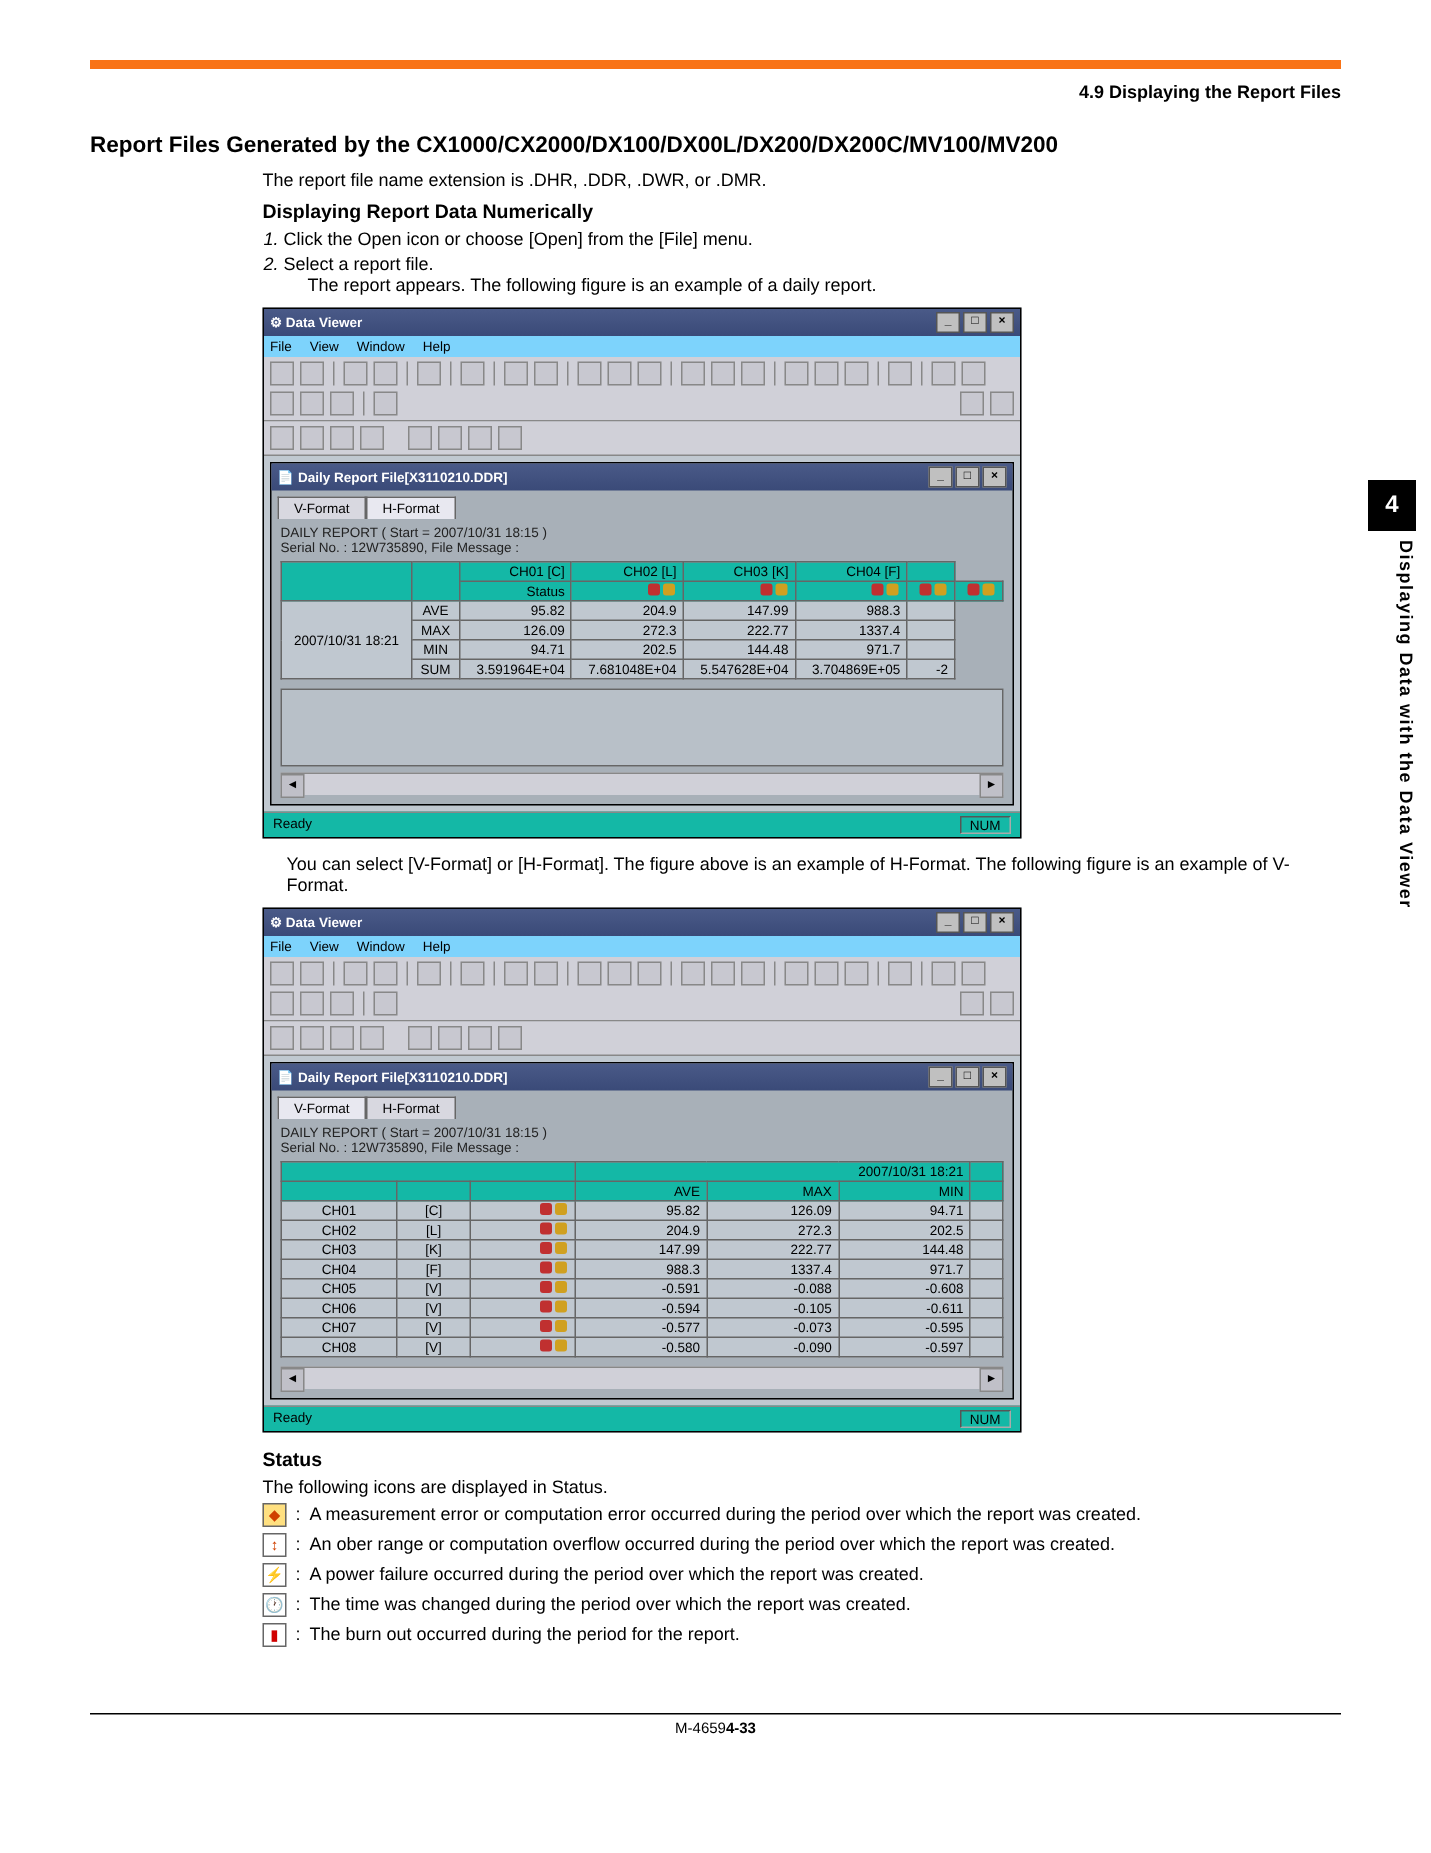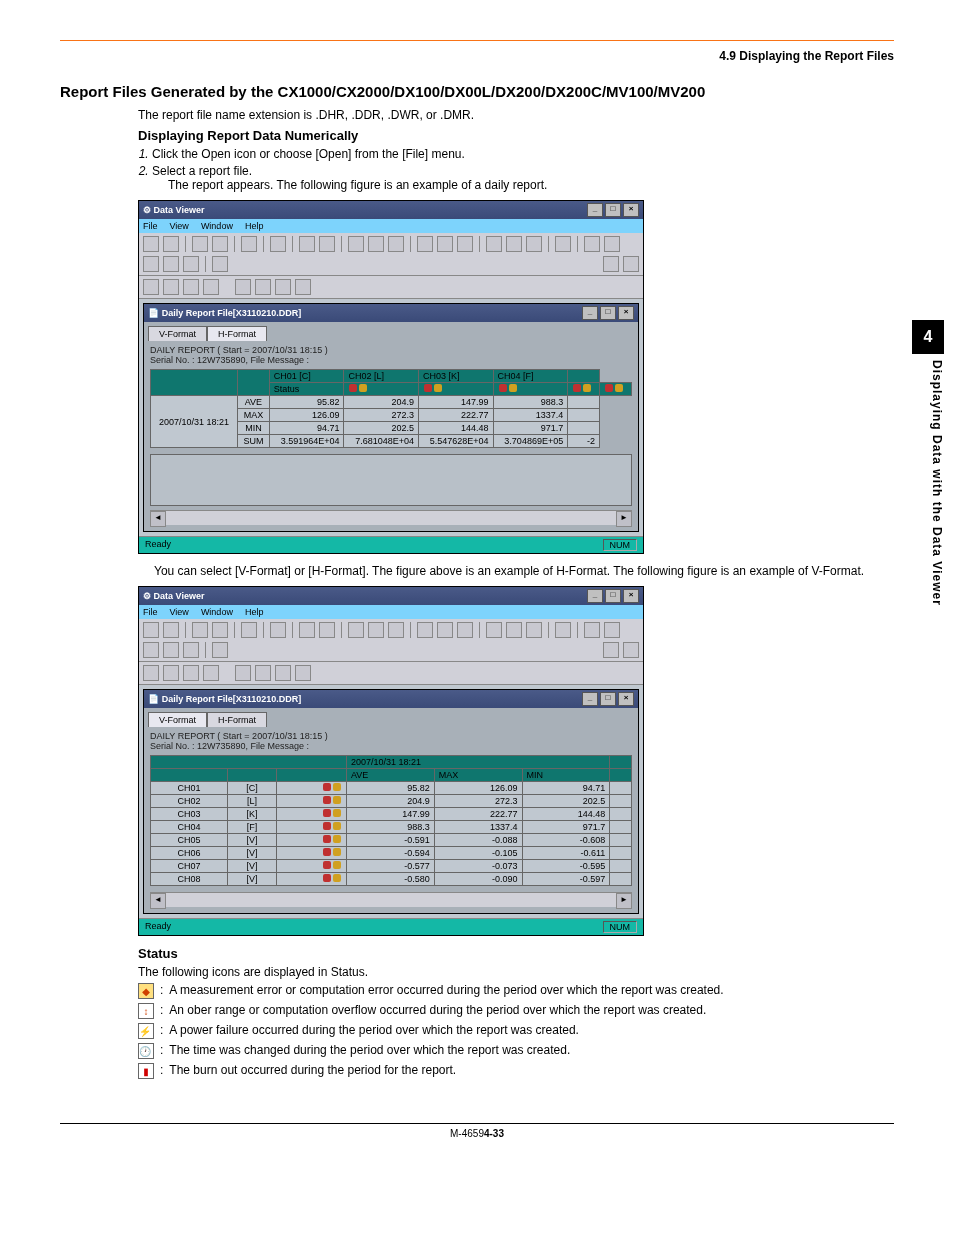--- a/index.html
+++ b/index.html
@@ -5,37 +5,37 @@
   body {
     font-family: Arial, sans-serif;
     font-size: 12px;
     background: #fff;
     margin: 0;
     padding: 40px 60px;
     color: #000;
     width: 834px;
   }
   .page {
-    border-top: 1px solid #f97316;
+    border-top: 6px solid #f97316;
     padding-top: 8px;
   }
   .header-right {
     text-align: right;
     font-weight: bold;
     font-size: 12px;
     margin-bottom: 20px;
   }
   .section-title {
     font-weight: bold;
     font-size: 15px;
     margin-top: 4px;
     margin-bottom: 8px;
   }
   .indent {
-    margin-left: 78px;
+    margin-left: 115px;
   }
   .para {
     margin: 4px 0;
   }
   .subhead {
     font-weight: bold;
     font-size: 13px;
     margin: 6px 0 4px 0;
   }
   ol {
@@ -155,23 +155,23 @@
     width: calc(100% - 12px);
     font-size: 9px;
   }
   .report-table th, .report-table td {
     border: 1px solid #666;
     padding: 1px 4px;
     text-align: right;
     background: #c0c8d0;
   }
   .report-table th {
-    background: #0f766e;
+    background: #14b8a6;
     font-weight: normal;
-    text-align: left;
+    text-align: right;
   }
   .report-table td.lab {
     text-align: center;
     background: #c0c8d0;
   }
   .status-cell {
     background: #b0b8c0;
   }
   .status-dot {
     display: inline-block;

